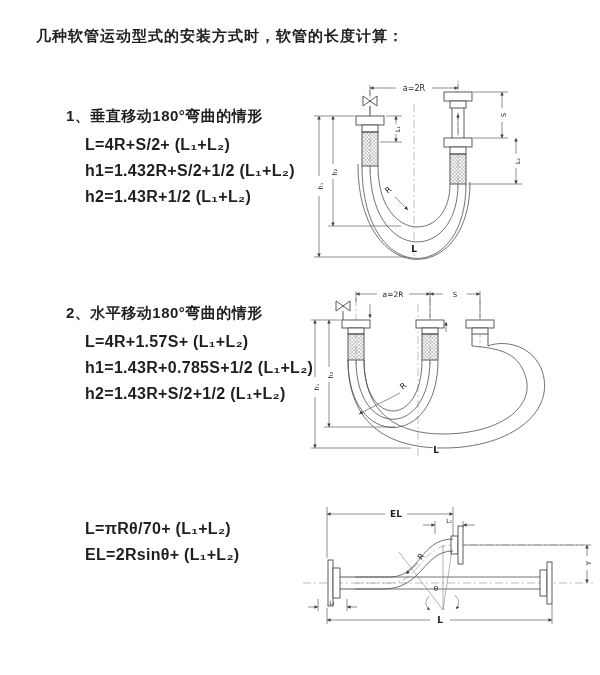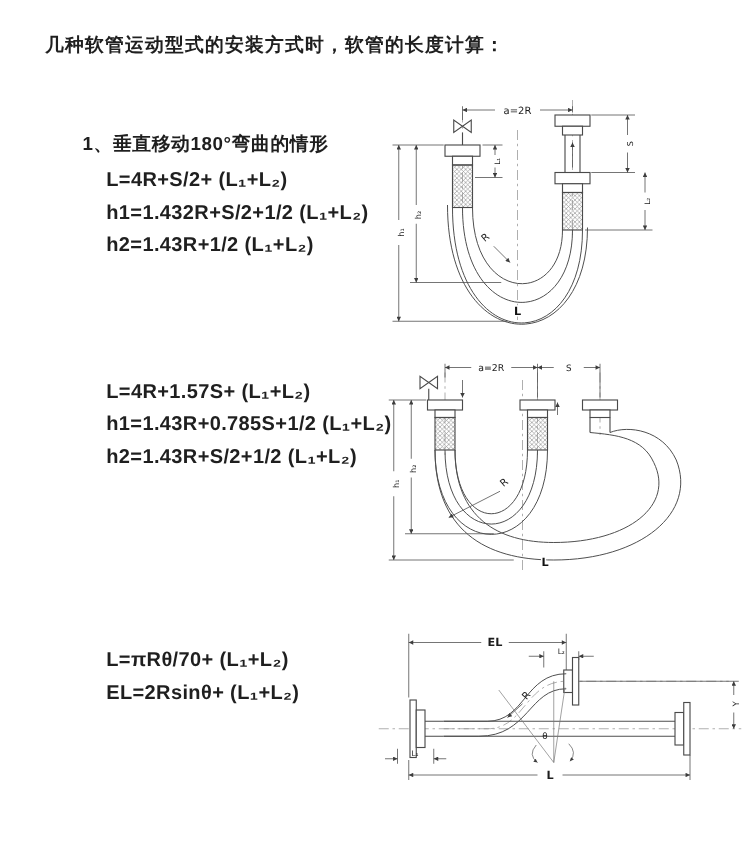--- a/index.html
+++ b/index.html
@@ -33,20 +33,21 @@
   <div class="title">几种软管运动型式的安装方式时，软管的长度计算：</div>
 
   <div class="section section1">
     <div class="heading">1、垂直移动180°弯曲的情形</div>
     <div class="formula">L=4R+S/2+ (L₁+L₂)</div>
     <div class="formula">h1=1.432R+S/2+1/2 (L₁+L₂)</div>
     <div class="formula">h2=1.43R+1/2 (L₁+L₂)</div>
   </div>
 
   <div class="section section2">
+    <div class="heading">2、水平移动180°弯曲的情形</div>
     <div class="formula">L=4R+1.57S+ (L₁+L₂)</div>
     <div class="formula">h1=1.43R+0.785S+1/2 (L₁+L₂)</div>
     <div class="formula">h2=1.43R+S/2+1/2 (L₁+L₂)</div>
   </div>
 
   <div class="section section3">
     <div class="formula">L=πRθ/70+ (L₁+L₂)</div>
     <div class="formula">EL=2Rsinθ+ (L₁+L₂)</div>
   </div>
 

